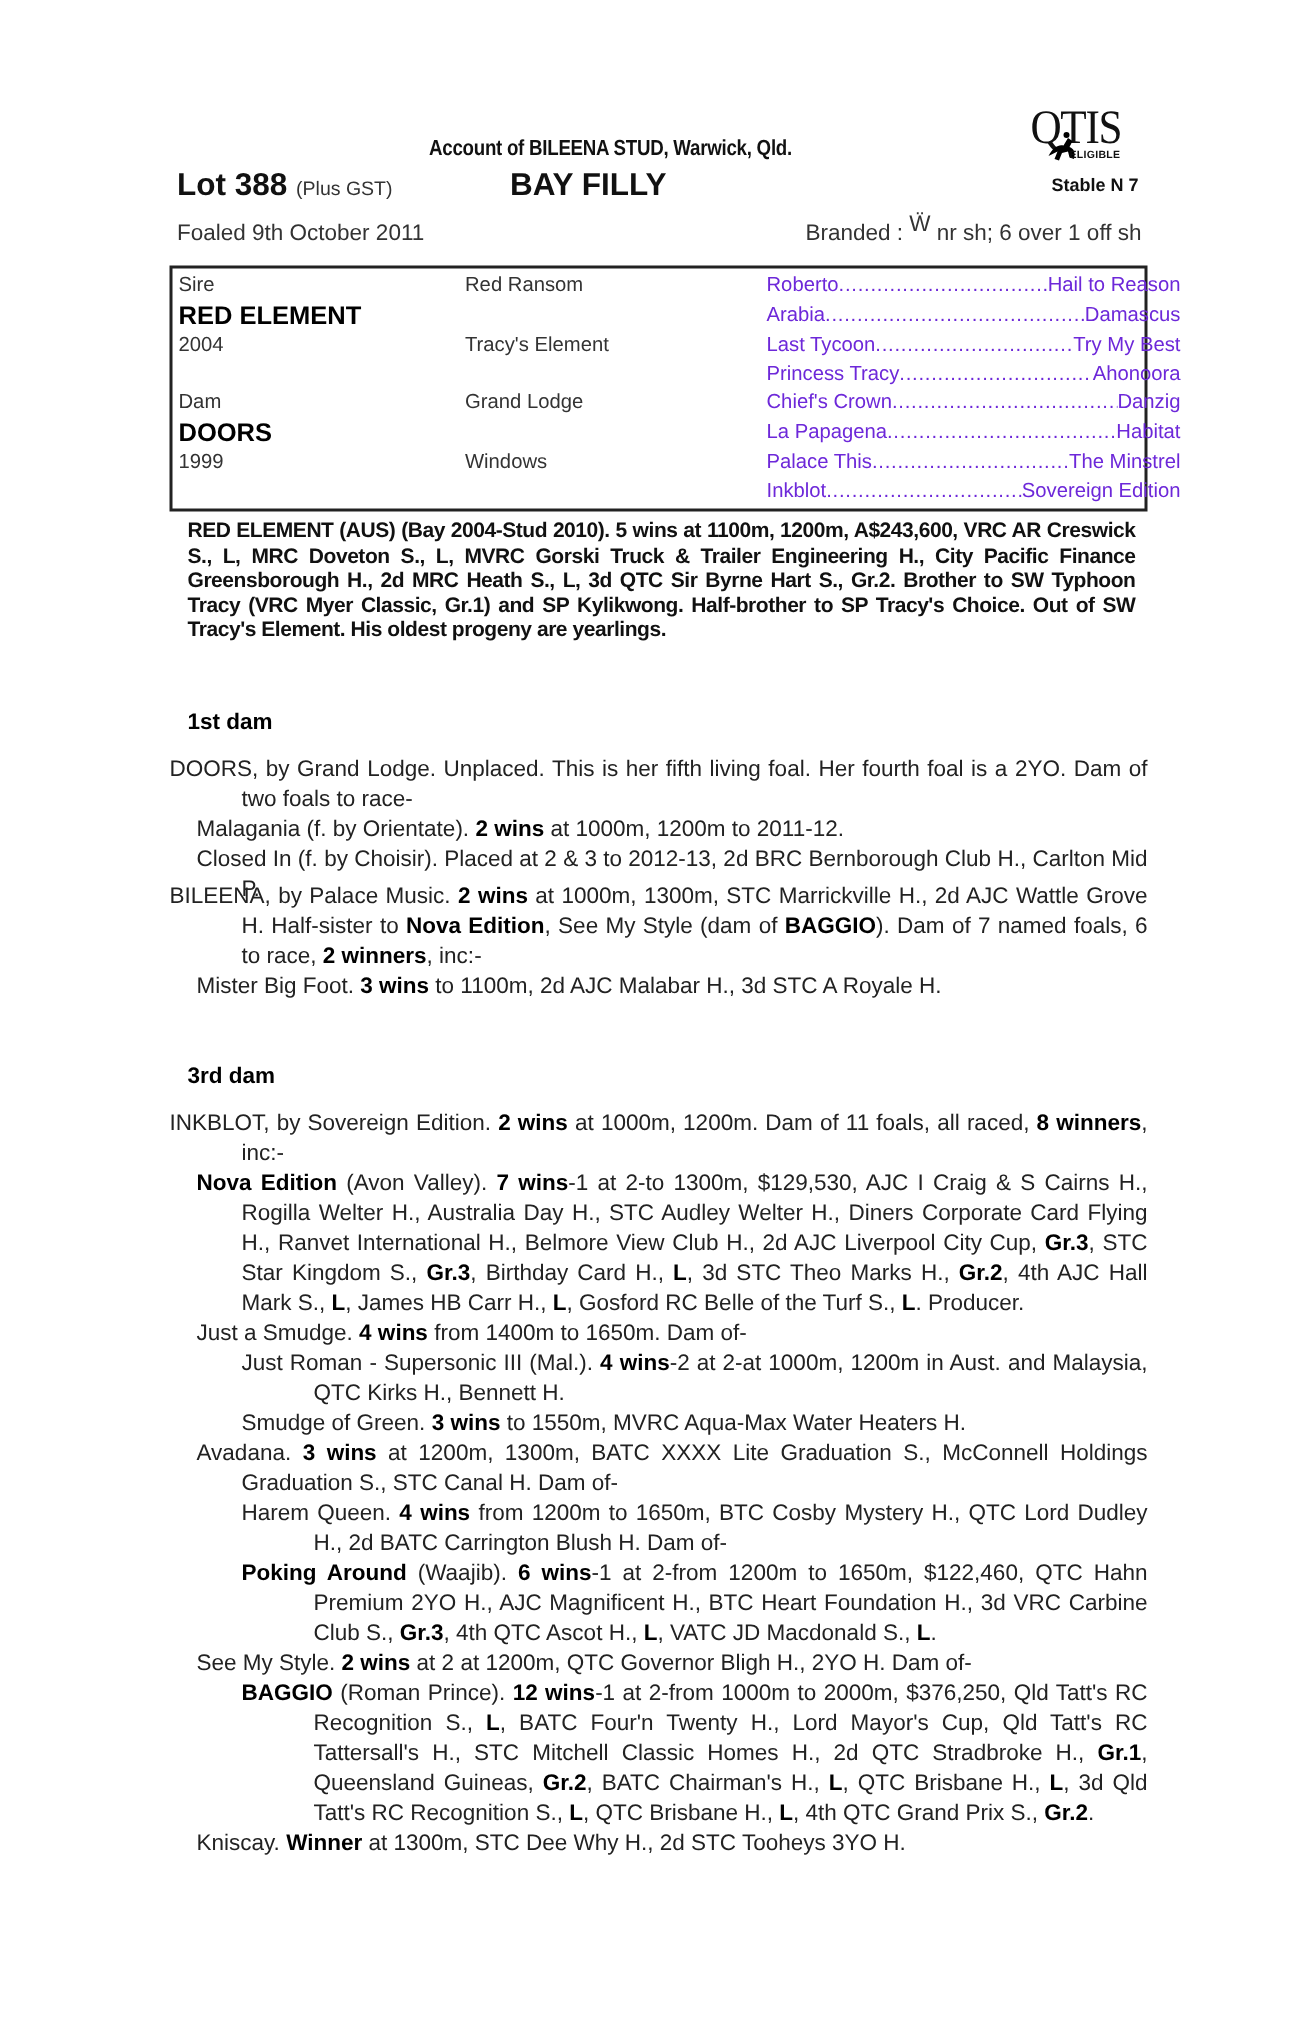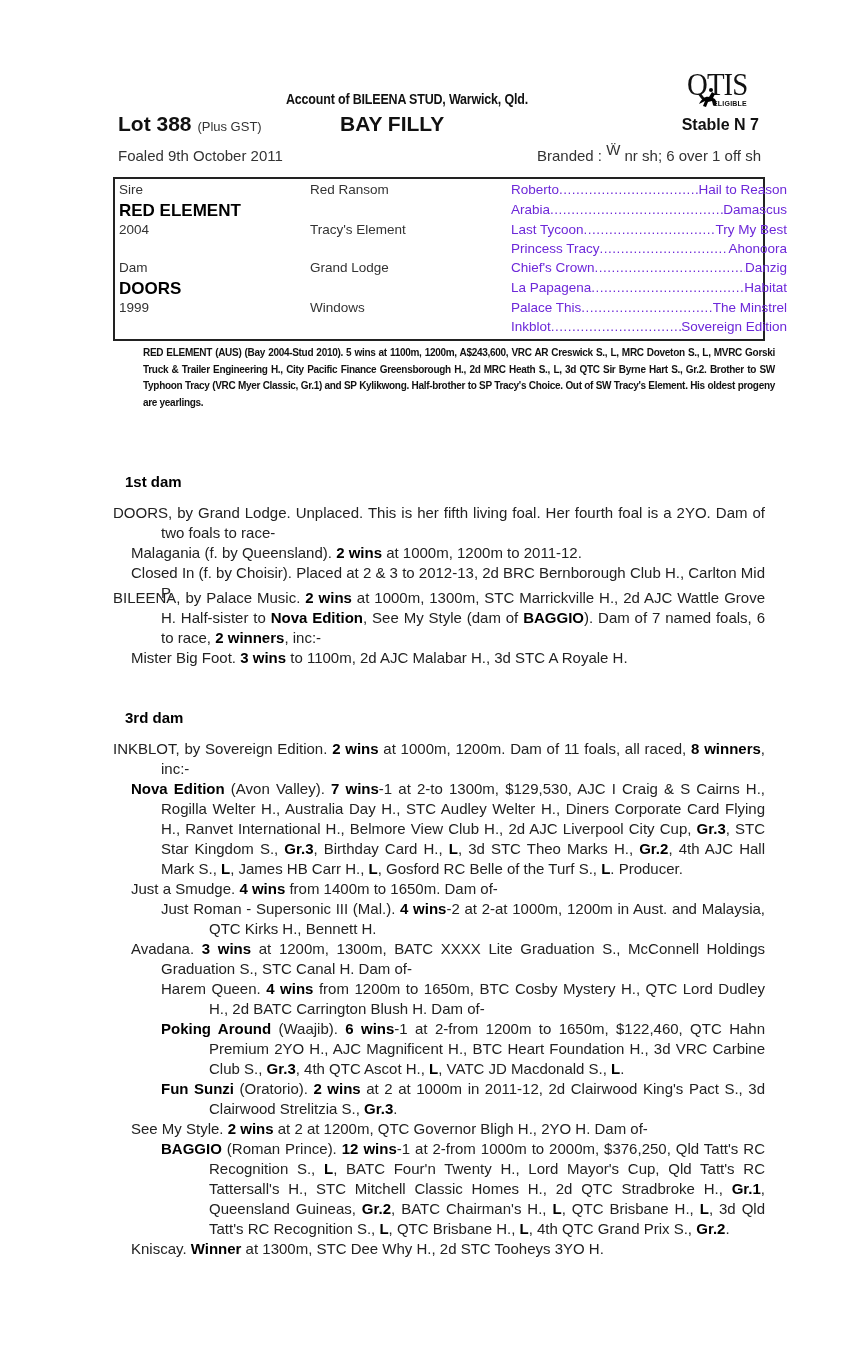--- a/index.html
+++ b/index.html
@@ -9,35 +9,35 @@
   .account { position:absolute; left:173px; top:91px; font-family:"Liberation Sans", sans-serif;
              font-weight:bold; font-size:14.5px; letter-spacing:-0.2px; transform:scaleX(0.86); transform-origin:left; white-space:nowrap; }
   .qtis { position:absolute; left:572px; top:72px; width:75px; height:40px; }
   .qtis .word { position:absolute; left:2px; top:-6px; font-family:"Liberation Serif", serif;
                 font-size:32px; letter-spacing:-1px; transform:scaleX(0.9); transform-origin:left; }
   .qtis .elig { position:absolute; left:28px; top:28px; font-size:7px; font-weight:bold; letter-spacing:0.2px; }
   .row1 { position:absolute; left:0; top:112px; width:652px; height:26px; }
   .lot { position:absolute; left:5px; top:0; font-weight:bold; font-size:21px; }
   .lot .gst { font-weight:normal; font-size:13px; color:#333; }
   .sex { position:absolute; left:227px; top:0; font-weight:bold; font-size:21px; }
-  .stable { position:absolute; right:6px; top:4px; font-weight:bold; font-size:16px; }
+  .stable { position:absolute; right:6px; top:4px; font-weight:bold; font-size:12px; }
   .row2 { position:absolute; left:0; top:147px; width:652px; font-size:15px; color:#333; }
   .foaled { position:absolute; left:5px; top:0; }
   .branded { position:absolute; right:4px; top:0; white-space:nowrap;margin-left:20px; }
   .brand-glyph { display:inline-block; font-size:15px; position:relative; top:-6px; }
   .ped { position:absolute; left:0; top:177px; width:648px; height:160px; border:2px solid #222; }
   .ped .c { position:absolute; font-size:13.5px; color:#333; white-space:nowrap; }
   .ped .big { font-weight:bold; font-size:17px; color:#000; }
   .anc { position:absolute; left:368px; width:276px; font-size:13.5px; color:#6d28d9; display:flex;margin-left:28px; }
   .anc .l { white-space:nowrap; }
   .anc .dots { flex:1; overflow:hidden; white-space:nowrap; letter-spacing:0.5px; }
   .anc .dots::after { content:"................................................................................"; }
   .anc .r { white-space:nowrap; }
-  .sirepara { position:absolute; left:30px; top:345px; width:632px; font-weight:bold;
-              font-size:10px; line-height:16.5px; text-align:justify; letter-spacing:-0.3px; }
+  .sirepara { position:absolute; left:12px; top:345px; width:632px; font-weight:bold;
+              font-size:14px; line-height:16.5px; text-align:justify; letter-spacing:-0.3px; }
   .section { position:absolute; left:0; width:652px; font-size:15px; line-height:20px; color:#222; }
   .section h3 { margin:12px; font-size:15px; font-weight:bold; color:#000; line-height:19px; }
   .p { text-align:justify; }
   .p b, .p .b { font-weight:bold; color:#000; }
   .i0 { padding-left:48px; text-indent:-48px; }
   .i1 { padding-left:48px; text-indent:-30px; }
   .i2 { padding-left:96px; text-indent:-48px; }
   .i3 { padding-left:96px; text-indent:-48px; }
 </style>
 </head>
@@ -127,41 +127,41 @@
         <span class="r">Sovereign Edition</span>
       </div>
   </div>
 
   <div class="sirepara">RED ELEMENT (AUS) (Bay 2004-Stud 2010). 5 wins at 1100m, 1200m, A$243,600, VRC AR Creswick S., L, MRC Doveton S., L, MVRC Gorski Truck &amp; Trailer Engineering H., City Pacific Finance Greensborough H., 2d MRC Heath S., L, 3d QTC Sir Byrne Hart S., Gr.2. Brother to SW Typhoon Tracy (VRC Myer Classic, Gr.1) and SP Kylikwong. Half-brother to SP Tracy's Choice. Out of SW Tracy's Element. His oldest progeny are yearlings.</div>
 
   <div class="section" style="top:460px">
     <h3>1st dam</h3>
     <div class="lines">
         <div class="p i0"><span>DOORS, by Grand Lodge. Unplaced. This is her fifth living foal. Her fourth foal is a 2YO. Dam of two foals to race-</span></div>
-        <div class="p i1"><span>Malagania (f. by Queensland). </span><b>2 wins</b><span> at 1000m, 1200m to 2011-12.</span></div>
+        <div class="p i1"><span>Malagania (f. by Orientate). </span><b>2 wins</b><span> at 1000m, 1200m to 2011-12.</span></div>
         <div class="p i1"><span>Closed In (f. by Choisir). Placed at 2 &amp; 3 to 2012-13, 2d BRC Bernborough Club H., Carlton Mid P.</span></div>
       </div>
   </div>
 
   <div class="section" style="top:588px">
     <div class="lines">
         <div class="p i0"><span>BILEENA, by Palace Music. </span><b>2 wins</b><span> at 1000m, 1300m, STC Marrickville H., 2d AJC Wattle Grove H. Half-sister to </span><b>Nova Edition</b><span>, See My Style (dam of </span><b>BAGGIO</b><span>). Dam of 7 named foals, 6 to race, </span><b>2 winners</b><span>, inc:-</span></div>
         <div class="p i1"><span>Mister Big Foot. </span><b>3 wins</b><span> to 1100m, 2d AJC Malabar H., 3d STC A Royale H.</span></div>
       </div>
   </div>
 
   <div class="section" style="top:696px">
     <h3>3rd dam</h3>
     <div class="lines">
         <div class="p i0"><span>INKBLOT, by Sovereign Edition. </span><b>2 wins</b><span> at 1000m, 1200m. Dam of 11 foals, all raced, </span><b>8 winners</b><span>, inc:-</span></div>
         <div class="p i1"><b>Nova Edition</b><span> (Avon Valley). </span><b>7 wins</b><span>-1 at 2-to 1300m, $129,530, AJC I Craig &amp; S Cairns H., Rogilla Welter H., Australia Day H., STC Audley Welter H., Diners Corporate Card Flying H., Ranvet International H., Belmore View Club H., 2d AJC Liverpool City Cup, </span><b>Gr.3</b><span>, STC Star Kingdom S., </span><b>Gr.3</b><span>, Birthday Card H., </span><b>L</b><span>, 3d STC Theo Marks H., </span><b>Gr.2</b><span>, 4th AJC Hall Mark S., </span><b>L</b><span>, James HB Carr H., </span><b>L</b><span>, Gosford RC Belle of the Turf S., </span><b>L</b><span>. Producer.</span></div>
         <div class="p i1"><span>Just a Smudge. </span><b>4 wins</b><span> from 1400m to 1650m. Dam of-</span></div>
         <div class="p i2"><span>Just Roman - Supersonic III (Mal.). </span><b>4 wins</b><span>-2 at 2-at 1000m, 1200m in Aust. and Malaysia, QTC Kirks H., Bennett H.</span></div>
+        <div class="p i2"><span>Smudge of Green. </span><b>3 wins</b><span> to 1550m, MVRC Aqua-Max Water Heaters H.</span></div>
         <div class="p i1"><span>Avadana. </span><b>3 wins</b><span> at 1200m, 1300m, BATC XXXX Lite Graduation S., McConnell Holdings Graduation S., STC Canal H. Dam of-</span></div>
         <div class="p i2"><span>Harem Queen. </span><b>4 wins</b><span> from 1200m to 1650m, BTC Cosby Mystery H., QTC Lord Dudley H., 2d BATC Carrington Blush H. Dam of-</span></div>
         <div class="p i3"><b>Poking Around</b><span> (Waajib). </span><b>6 wins</b><span>-1 at 2-from 1200m to 1650m, $122,460, QTC Hahn Premium 2YO H., AJC Magnificent H., BTC Heart Foundation H., 3d VRC Carbine Club S., </span><b>Gr.3</b><span>, 4th QTC Ascot H., </span><b>L</b><span>, VATC JD Macdonald S., </span><b>L</b><span>.</span></div>
-        <div class="p i3"><b>Fun Sunzi</b><span> (Oratorio). </span><b>2 wins</b><span> at 2 at 1000m in 2011-12, 2d Clairwood King's Pact S., 3d Clairwood Strelitzia S., </span><b>Gr.3</b><span>.</span></div>
         <div class="p i1"><span>See My Style. </span><b>2 wins</b><span> at 2 at 1200m, QTC Governor Bligh H., 2YO H. Dam of-</span></div>
         <div class="p i2"><b>BAGGIO</b><span> (Roman Prince). </span><b>12 wins</b><span>-1 at 2-from 1000m to 2000m, $376,250, Qld Tatt's RC Recognition S., </span><b>L</b><span>, BATC Four'n Twenty H., Lord Mayor's Cup, Qld Tatt's RC Tattersall's H., STC Mitchell Classic Homes H., 2d QTC Stradbroke H., </span><b>Gr.1</b><span>, Queensland Guineas, </span><b>Gr.2</b><span>, BATC Chairman's H., </span><b>L</b><span>, QTC Brisbane H., </span><b>L</b><span>, 3d Qld Tatt's RC Recognition S., </span><b>L</b><span>, QTC Brisbane H., </span><b>L</b><span>, 4th QTC Grand Prix S., </span><b>Gr.2</b><span>.</span></div>
         <div class="p i1"><span>Kniscay. </span><b>Winner</b><span> at 1300m, STC Dee Why H., 2d STC Tooheys 3YO H.</span></div>
       </div>
   </div>
 </div>
 
 </body></html>

